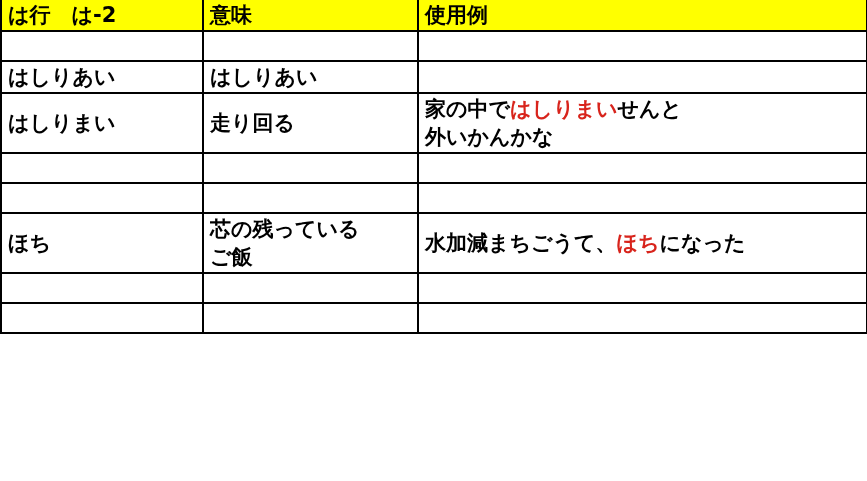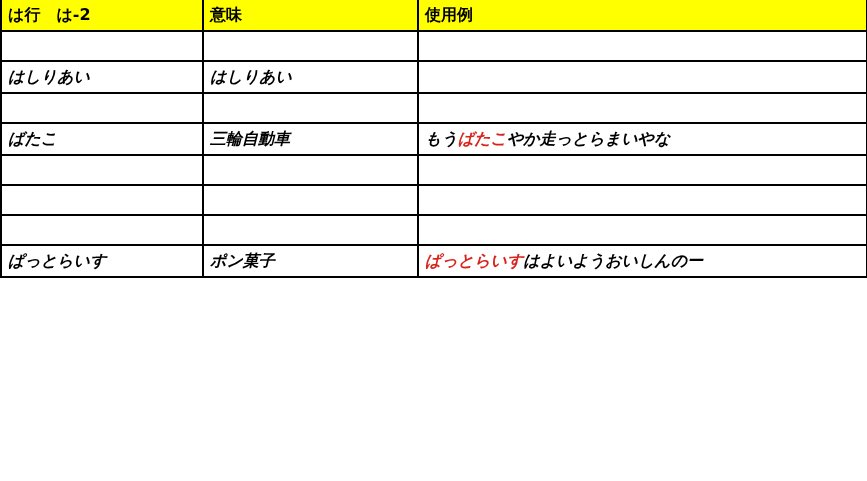--- a/index.html
+++ b/index.html
@@ -11,41 +11,41 @@
     width: 867px;
     height: 481px;
     overflow: hidden;
   }
   table.dialect {
     border-collapse: collapse;
     table-layout: fixed;
     width: 866px;
     font-family: "DejaVu Sans", "Liberation Sans", sans-serif;
     font-weight: bold;
-    font-size: 16px;
+    font-size: 21px;
     color: var(--text-color, #000000);
   }
   table.dialect td, table.dialect th {
     border: 2px solid var(--border-color, #000000);
     padding: 1px 2px 1px 6px;
     vertical-align: middle;
     text-align: left;
     overflow: hidden;
     line-height: 28px;
   }
   table.dialect th {
     background: var(--header-bg, #FFFF00);
     height: 28px;
     border-top: none;
   }
   col.col-word   { width: 202px; }
   col.col-meaning{ width: 215px; }
   col.col-usage  { width: 449px; }
   tr.spacer td { height: 26px; }
-  tr.entry  td { height: 28px; font-style: italic; }
+  tr.entry  td { height: 28px; }
   .hl    { color: var(--hl-color, #D8241C); }
   .plain { color: var(--text-color, #000000); }
 </style>
 </head>
 <body>
 
 <table class="dialect">
   <colgroup>
     <col class="col-word">
     <col class="col-meaning">
@@ -62,44 +62,44 @@
       <tr class="spacer">
         <td></td>
         <td></td>
         <td></td>
       </tr>
       <tr class="entry">
         <td>はしりあい</td>
         <td>はしりあい</td>
         <td></td>
       </tr>
-      <tr class="spacer">
-        <td></td>
-        <td></td>
-        <td></td>
-      </tr>
       <tr class="entry">
-        <td>ばたこ</td>
-        <td>三輪自動車</td>
-        <td><span class="plain">もう</span><span class="hl">ばたこ</span><span class="plain">やか走っとらまいやな</span></td>
-      </tr>
-      <tr class="spacer">
-        <td></td>
-        <td></td>
-        <td></td>
+        <td>はしりまい</td>
+        <td>走り回る</td>
+        <td><span class="plain">家の中で</span><span class="hl">はしりまい</span><span class="plain">せんと</span><br><span class="plain">外いかんかな</span></td>
       </tr>
       <tr class="spacer">
         <td></td>
         <td></td>
         <td></td>
       </tr>
       <tr class="spacer">
         <td></td>
         <td></td>
         <td></td>
       </tr>
       <tr class="entry">
-        <td>ぱっとらいす</td>
-        <td>ポン菓子</td>
-        <td><span class="hl">ぱっとらいす</span><span class="plain">はよいようおいしんのー</span></td>
+        <td>ほち</td>
+        <td>芯の残っている<br>ご飯</td>
+        <td><span class="plain">水加減まちごうて、</span><span class="hl">ほち</span><span class="plain">になった</span></td>
+      </tr>
+      <tr class="spacer">
+        <td></td>
+        <td></td>
+        <td></td>
+      </tr>
+      <tr class="spacer">
+        <td></td>
+        <td></td>
+        <td></td>
       </tr>
     </tbody>
 </table>
 
 </body></html>

